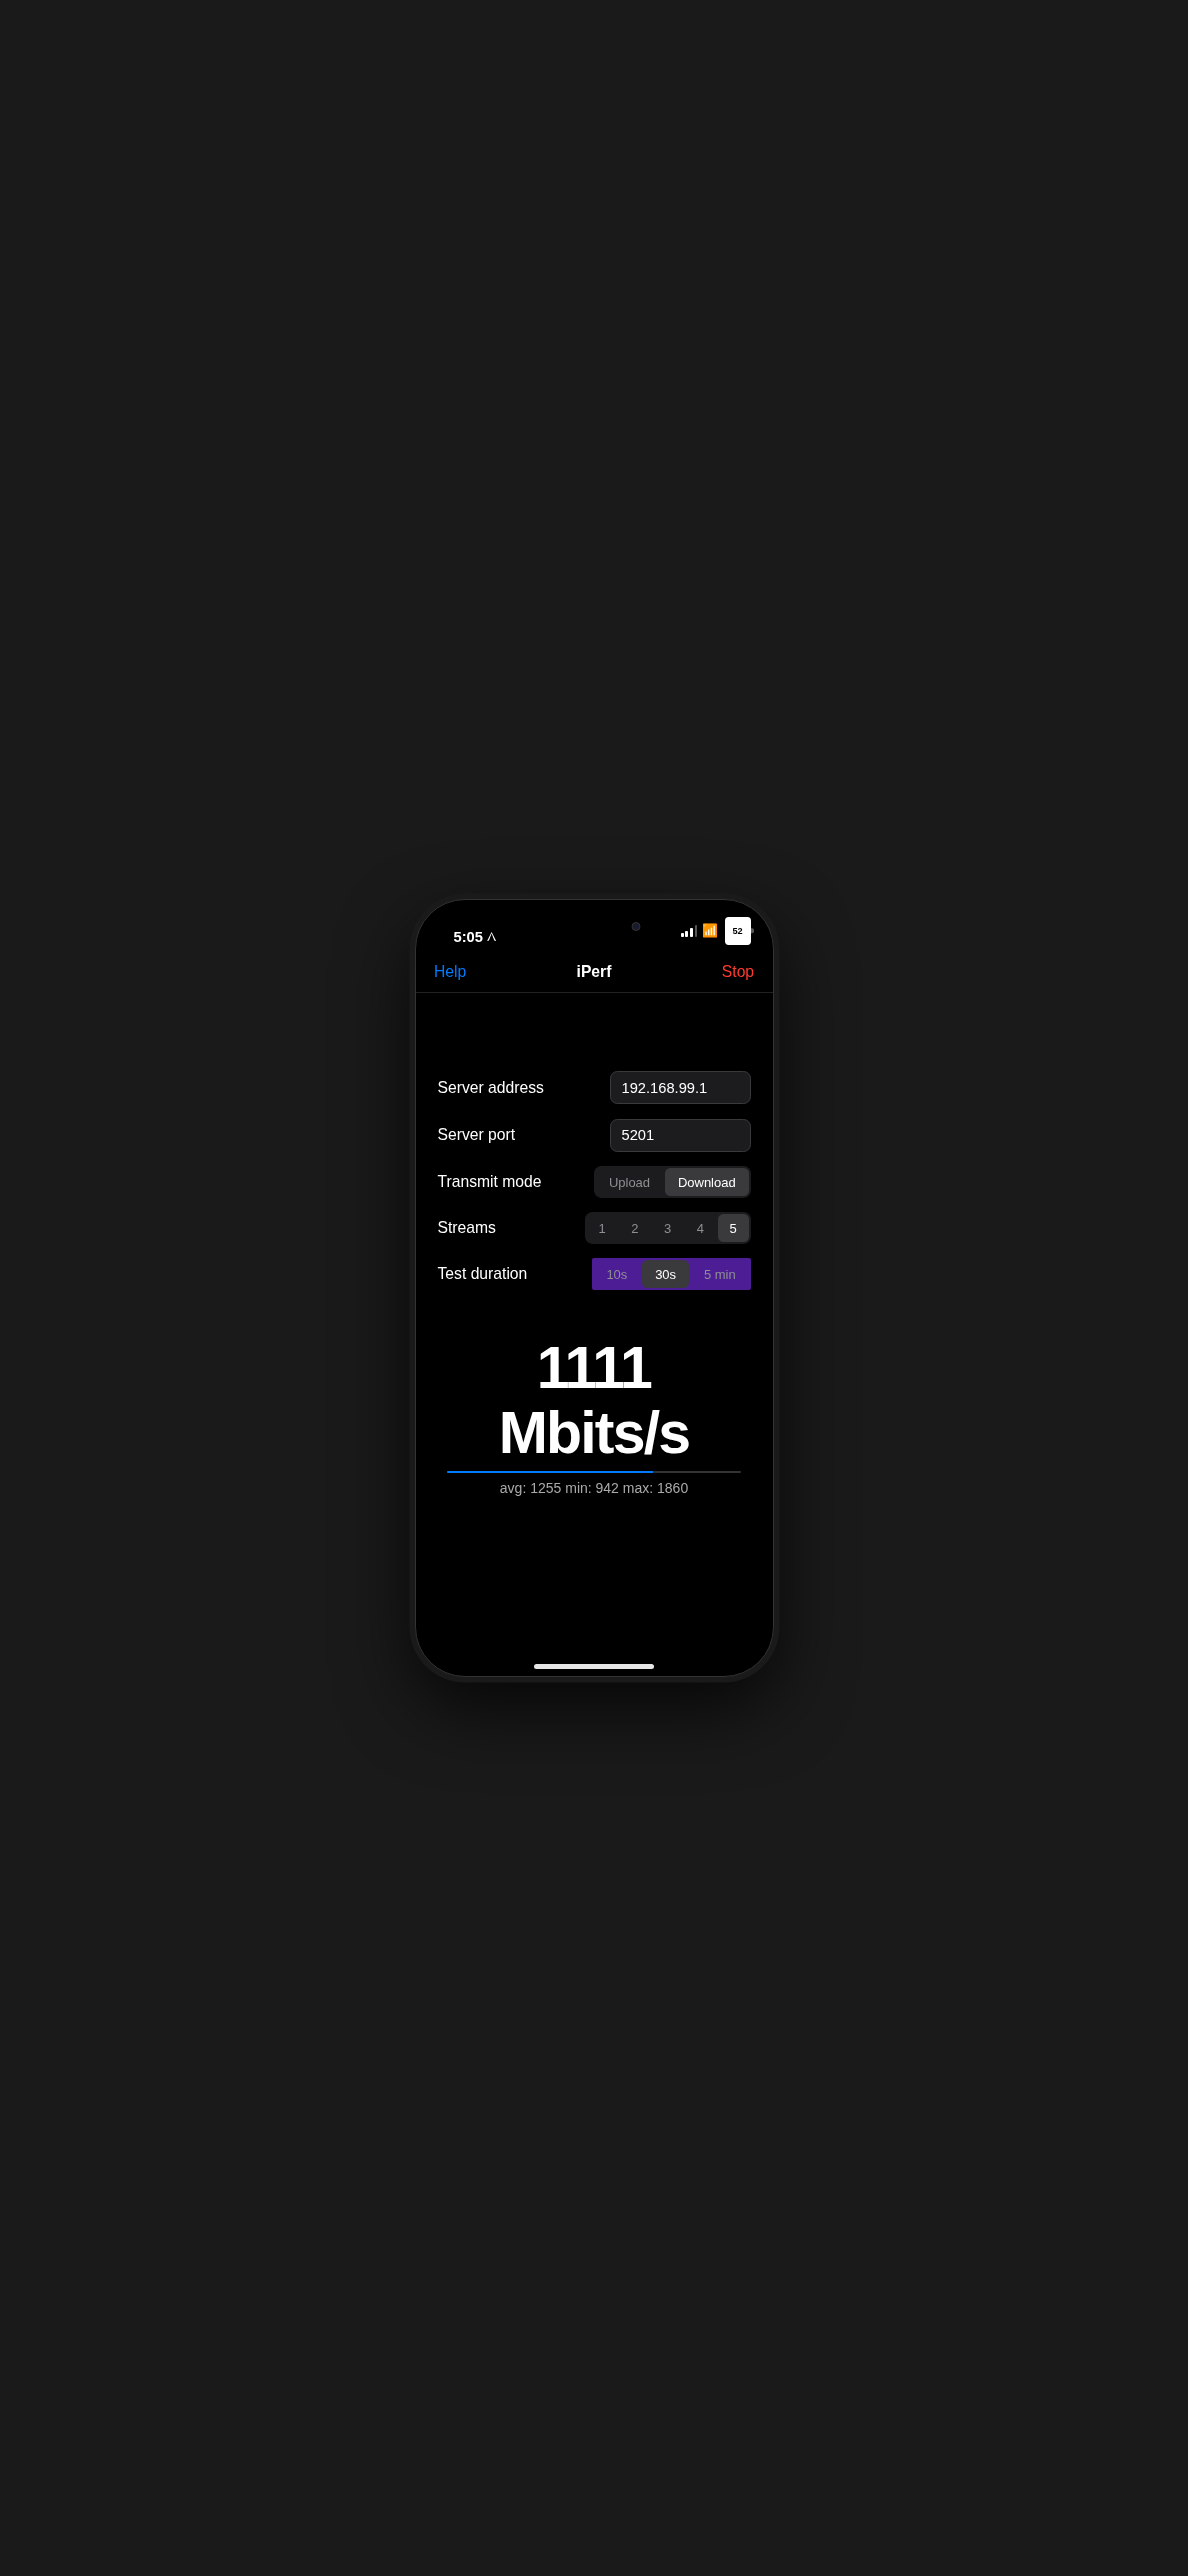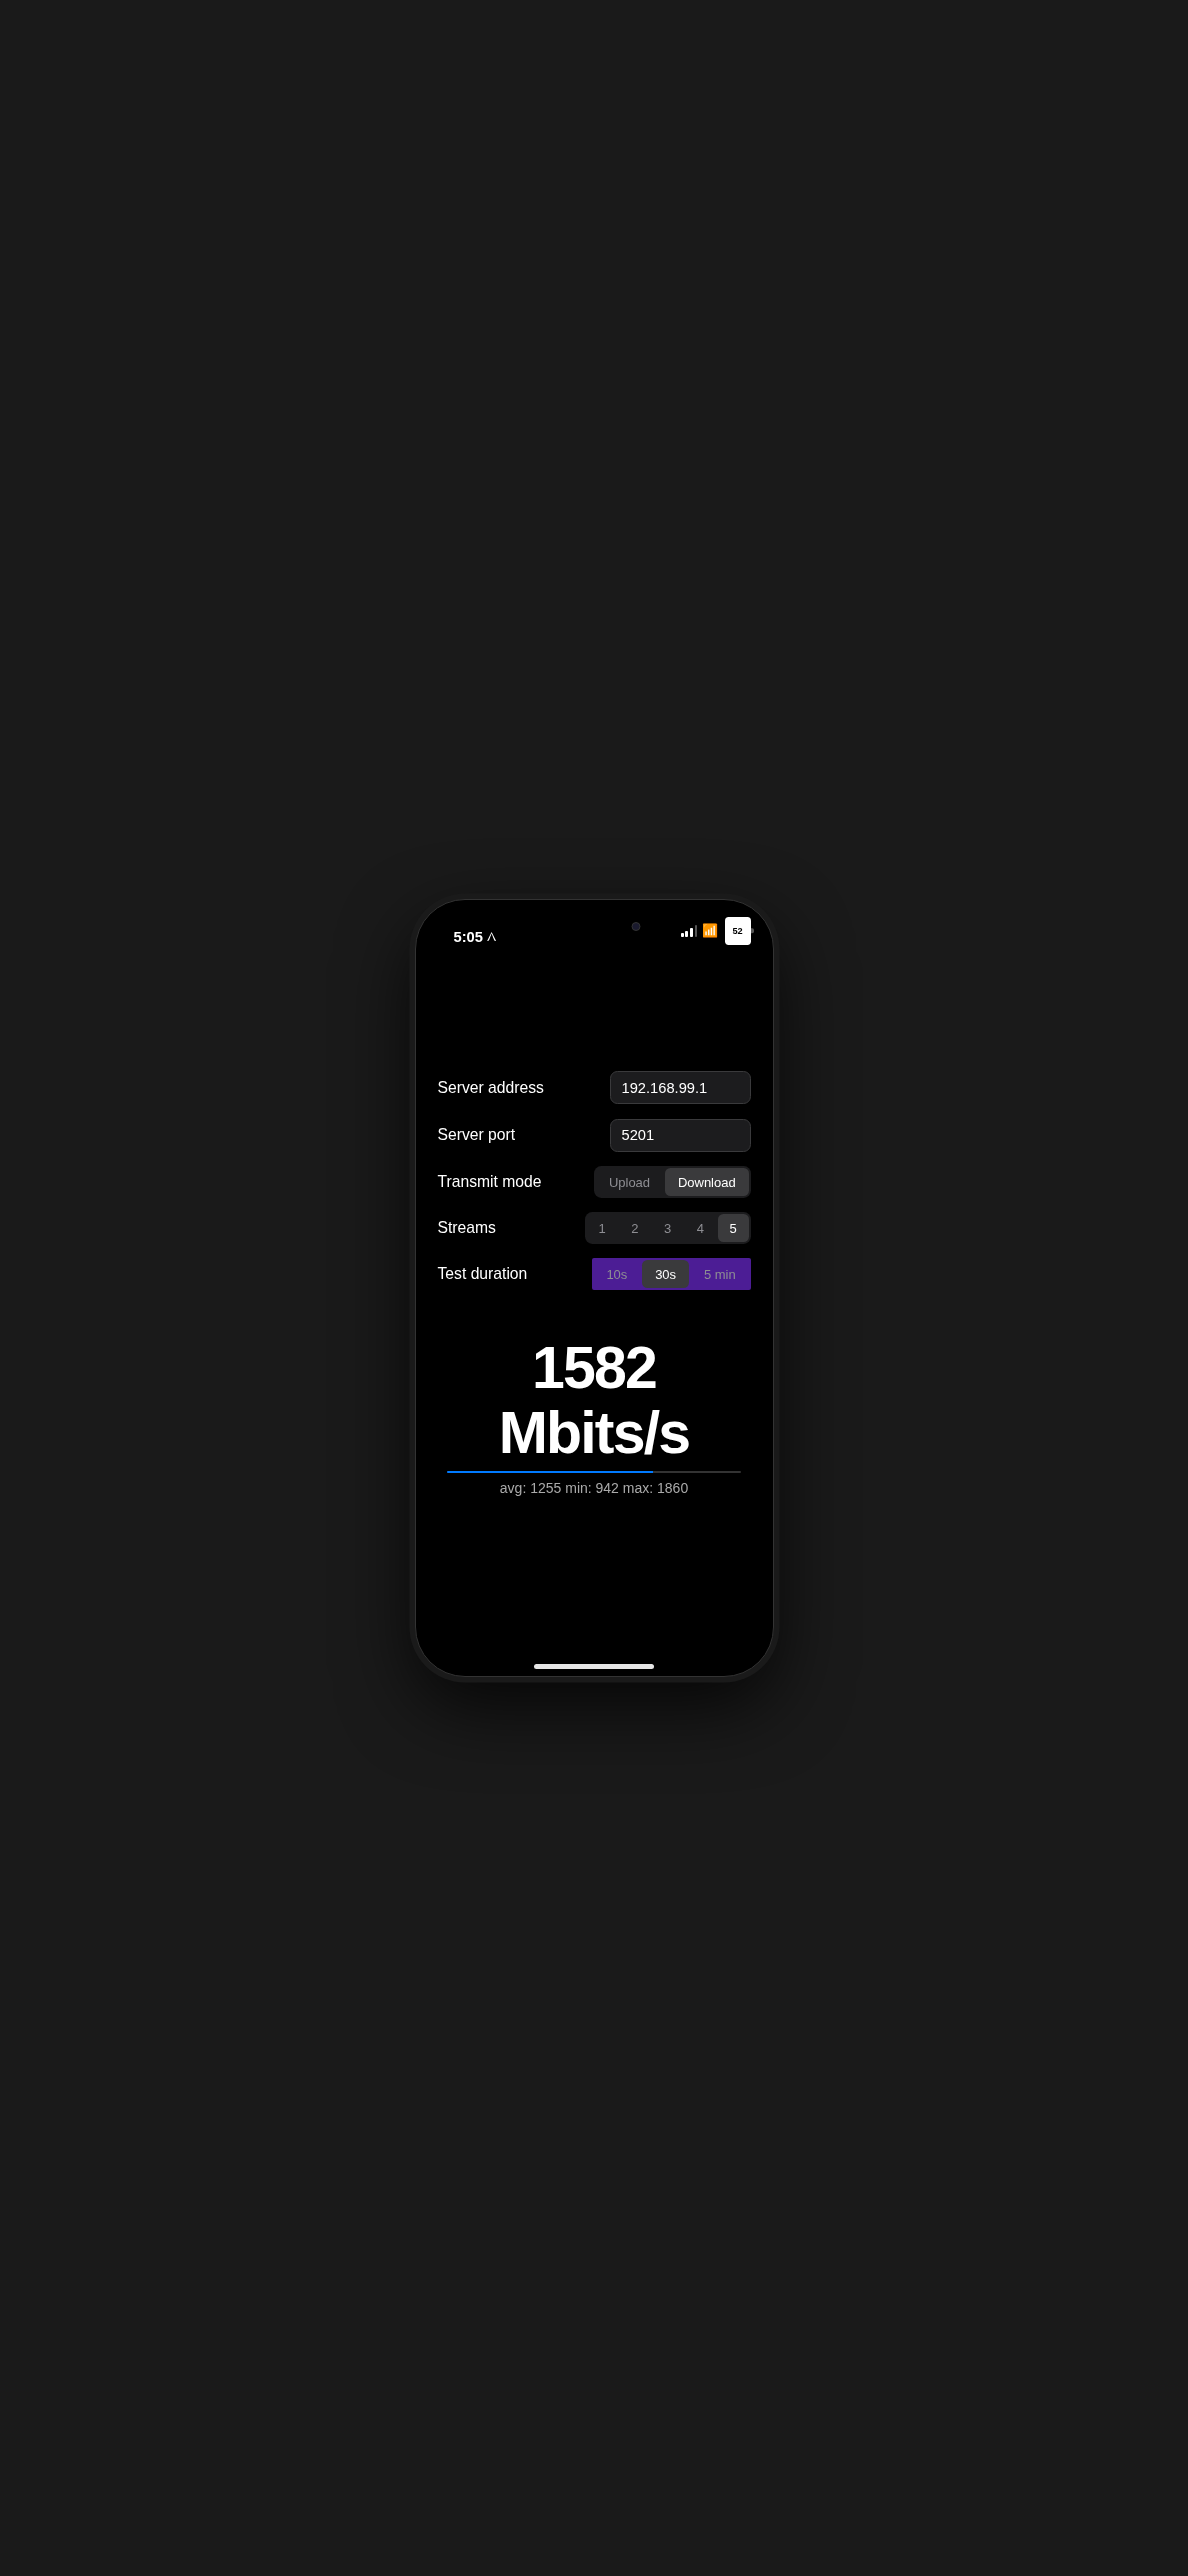--- a/index.html
+++ b/index.html
@@ -345,20 +345,25 @@
         <div class="signal-bar" style="height:9.2px"></div>
         <div class="signal-bar" style="height:12px; background:#555"></div>
       </div>
       <span class="wifi-icon">📶</span>
       <div class="battery">
         <span>52</span>
       </div>
     </div>
   </div>
 
+  <div class="nav-bar">
+    <span class="nav-help">Help</span>
+    <span class="nav-title">iPerf</span>
+    <span class="nav-stop">Stop</span>
+  </div>
 
   <div class="content">
 
     <div class="form-section">
 
       <div class="form-row">
         <label class="form-label">Server address</label>
         <input type="text" class="form-input" value="192.168.99.1" style="">
       </div>
 
@@ -391,21 +396,21 @@
         <div class="duration-control">
           <button class="dur-btn">10s</button>
           <button class="dur-btn active">30s</button>
           <button class="dur-btn">5 min</button>
         </div>
       </div>
 
     </div>
 
     <div class="speed-section">
-      <div class="speed-value">1582 Mbits/s</div>
+      <div class="speed-value">1111 Mbits/s</div>
       <div class="speed-underline"></div>
       <div class="speed-stats">avg: 1255 min: 942 max: 1860</div>
     </div>
 
   </div>
 
   <div class="home-indicator"></div>
 
 </div>
 

